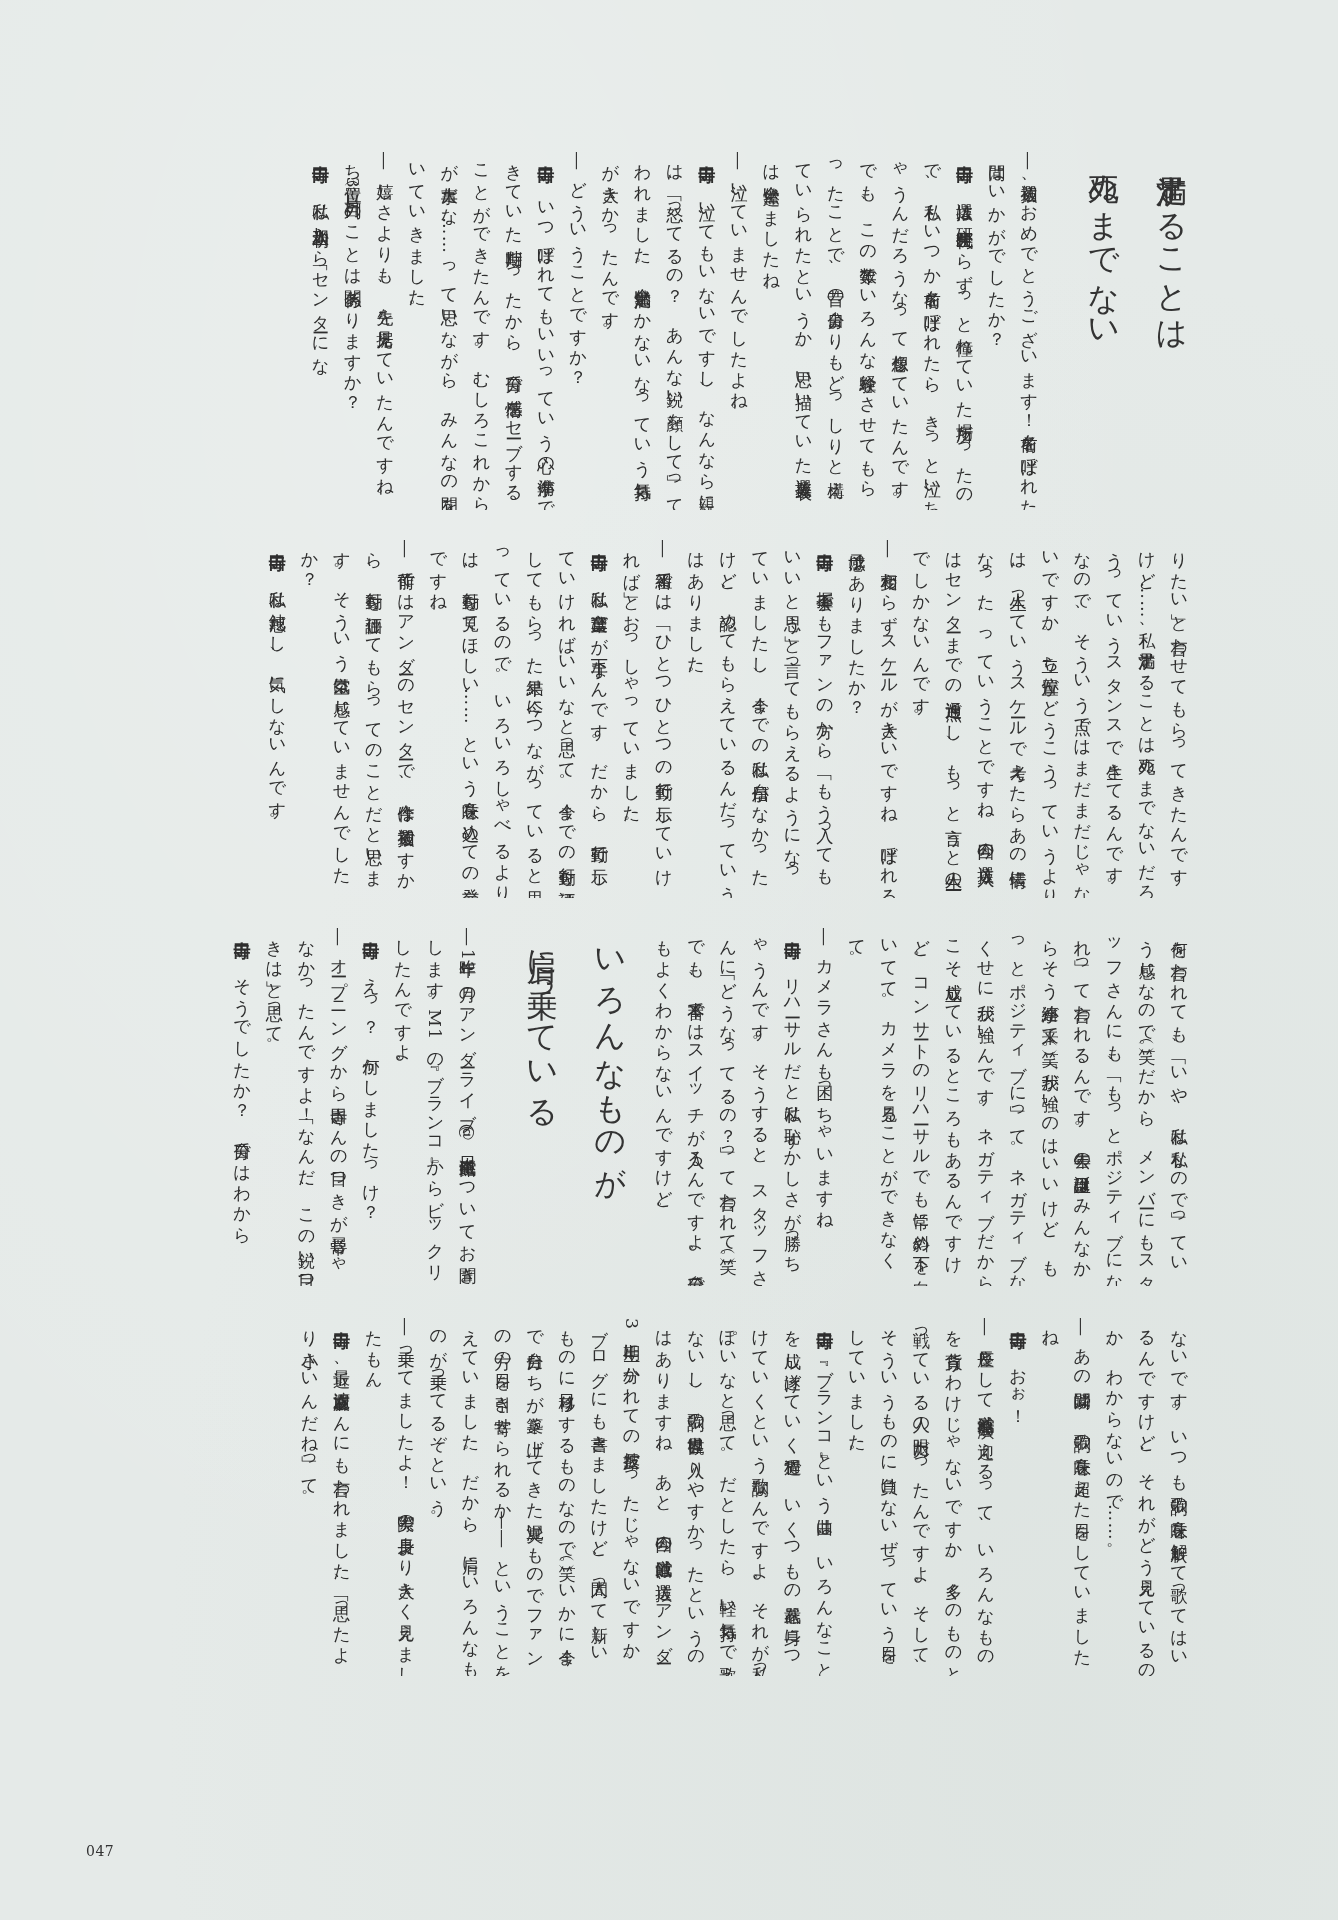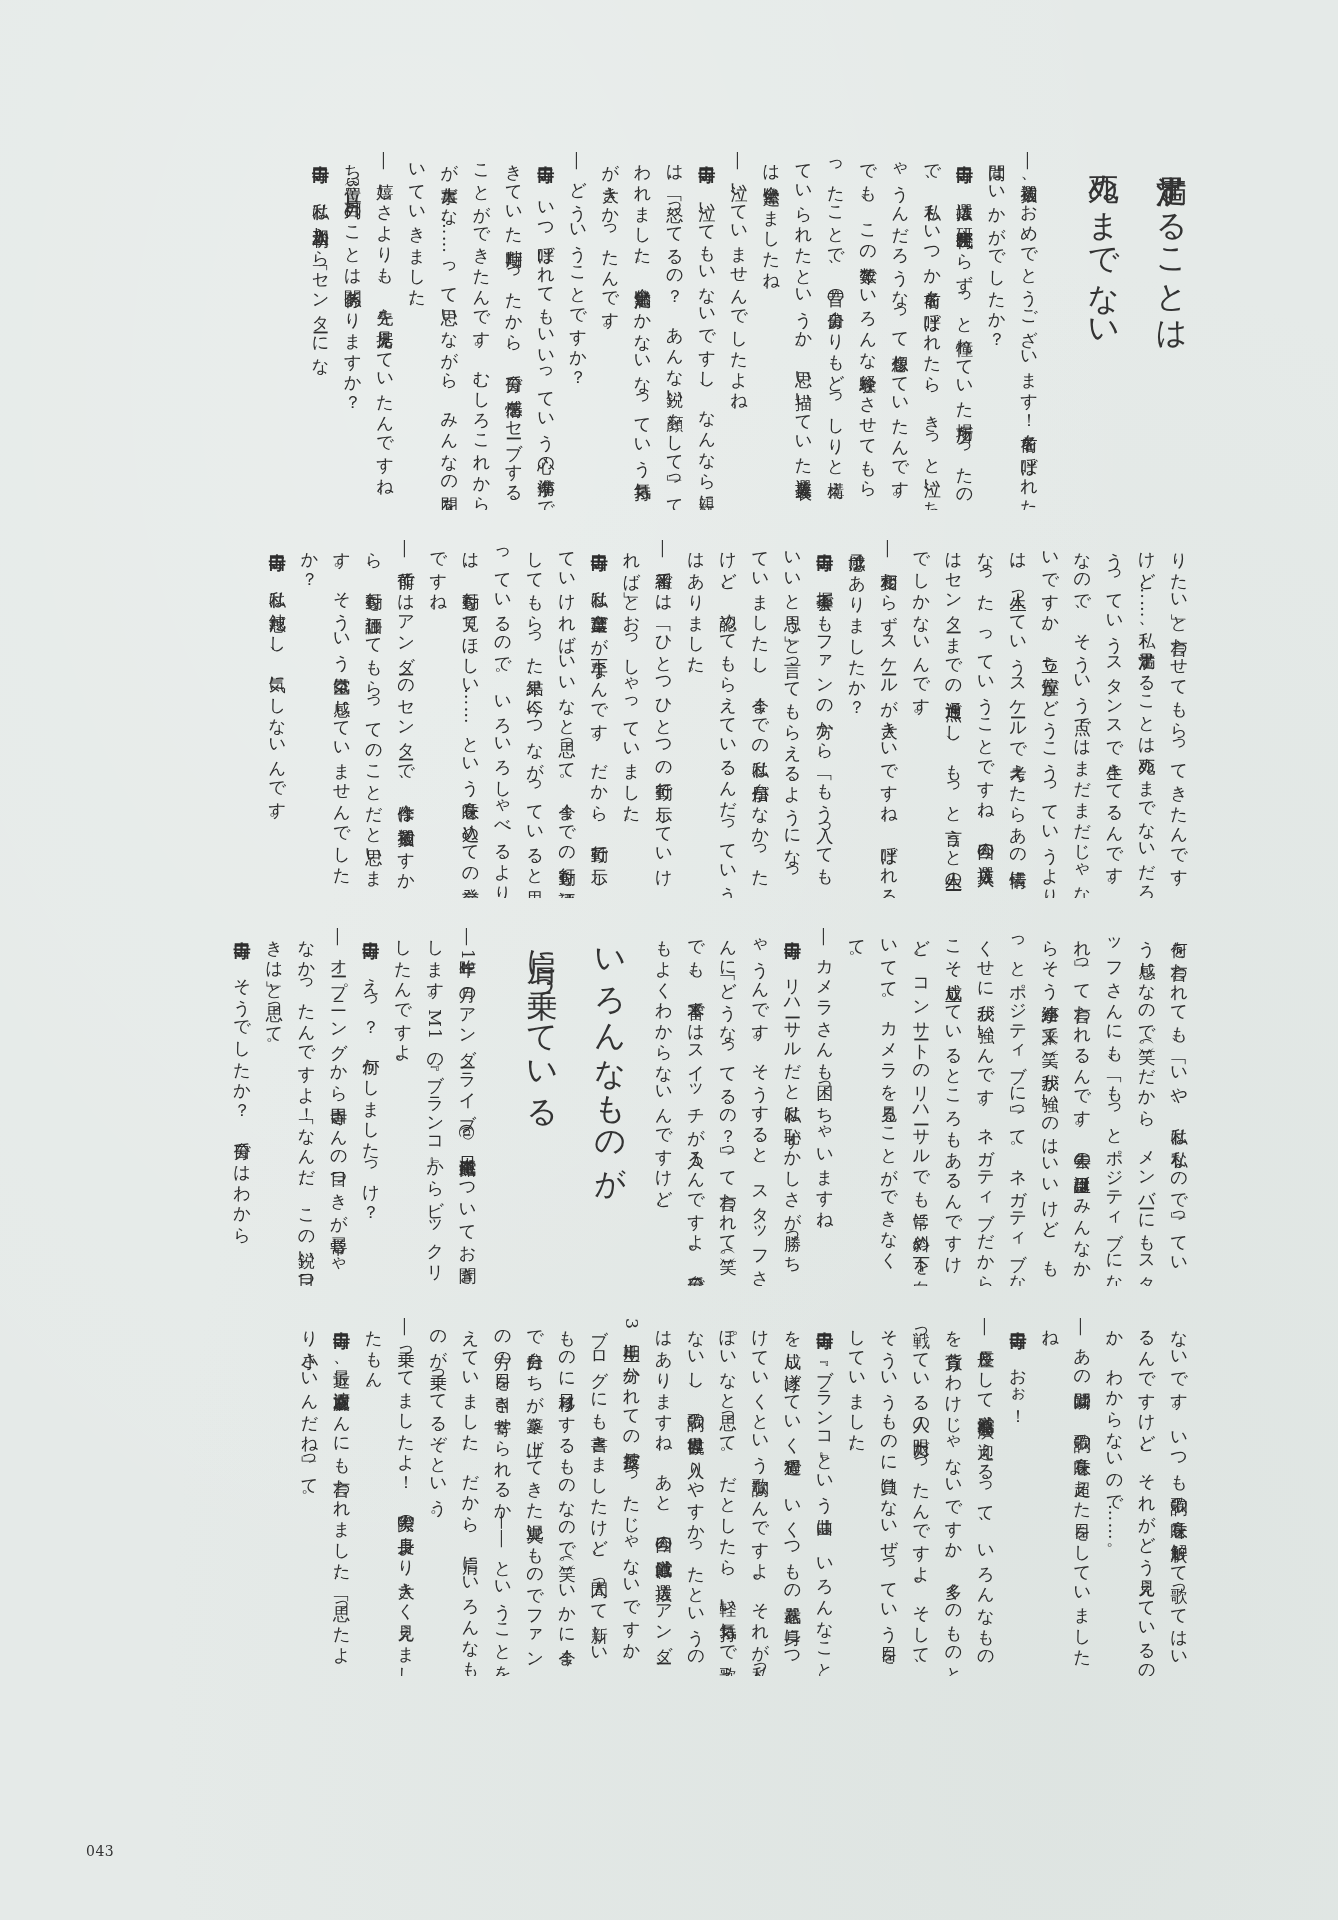--- a/index.html
+++ b/index.html
@@ -97,14 +97,14 @@
   <div class="tier tier4">
     <p class="para"><span>ないです。いつも歌詞の意味を解釈して歌ってはいるんですけど、それがどう見えているのか、わからないので……。</span></p>
     <p class="para"><span>―あの瞬間は、歌詞の意味を超えた目をしていましたね。</span></p>
     <p class="para"><span class="speaker">寺田</span>　<span>おぉ！</span></p>
     <p class="para"><span>―座長として武道館公演を迎えるって、いろんなものを背負うわけじゃないですか。多くのものと戦っている人の眼力だったんですよ。そして、そういうものに負けないぜっていう目をしていました。</span></p>
     <p class="para"><span class="speaker">寺田</span>　<span>『ブランコ』という曲は、いろんなことを成し遂げていく過程で、いくつもの武器を身につけていくという歌詞なんですよ。それが私っぽいなと思って。だとしたら、軽い気持ちで歌えないし、歌詞の世界観に入りやすかったというのはありますね。あと、今回の武道館は選抜、アンダー、3期生に分かれての披露だったじゃないですか。ブログにも書きましたけど、人間って新しいものに目移りするものなので（笑）。いかに今まで自分たちが築き上げてきた泥臭いものでファンの方の目を引き寄せられるか――ということを考えていました。だから、肩にいろんなものが乗ってるぞという。</span></p>
     <p class="para"><span>―乗ってましたよ！　実際の身長より大きく見えましたもん。</span></p>
     <p class="para"><span class="speaker">寺田</span>　<span>最近、渡辺麻友さんにも言われました、「思ったより小さいんだね」って。</span></p>
   </div>
 
-  <div class="folio">043</div>
+  <div class="folio">047</div>
 </div>
 
 </body></html>

